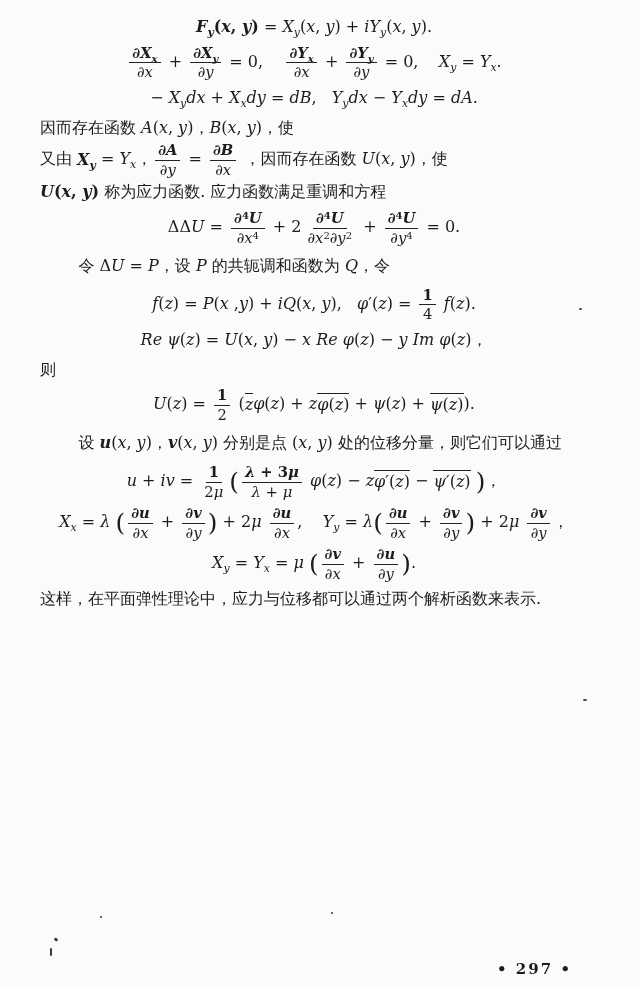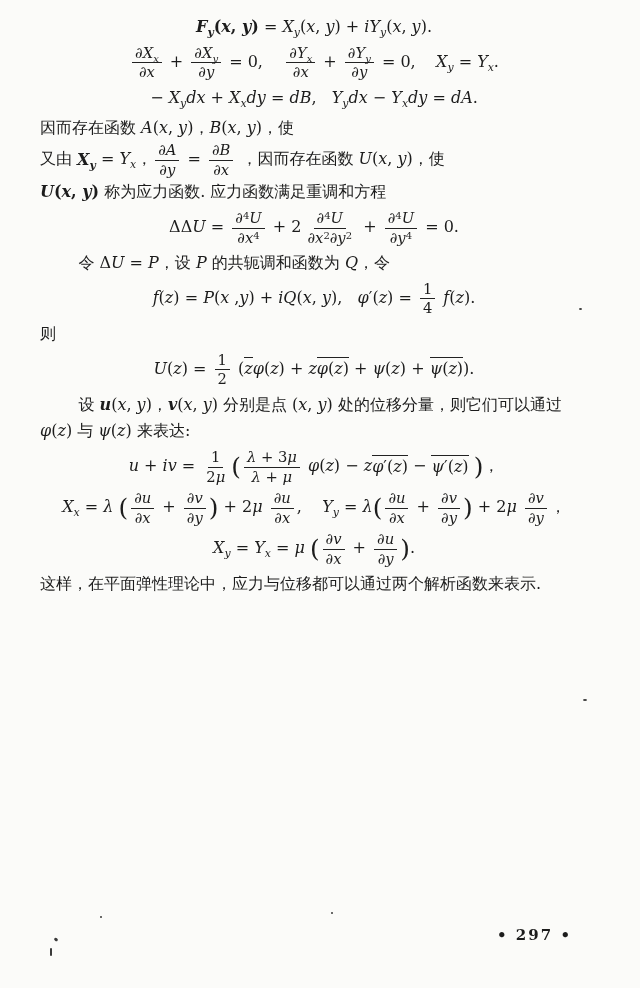--- a/index.html
+++ b/index.html
@@ -16,43 +16,43 @@
     padding:10px 52px 0 40px;
     box-sizing:border-box;
     border-radius:12px;
   }
   .line{
     white-space:pre-wrap;
     font-size:16px;
     line-height:1.55;
   }
   .para{ text-align:left; margin:2px 0; }
-  .para-indent{ text-align:left; margin:2px 0; text-indent:2.4em; }
+  .para-indent{ text-align:left; margin:8px 0; text-indent:2.4em; }
   .math{ text-align:center; margin:5px 0; }
   i{ font-style:italic; }
   b i, i b{ font-weight:bold; }
   sub{ font-size:68%; vertical-align:-0.35em; line-height:0; }
   sup{ font-size:68%; vertical-align:0.45em; line-height:0; }
   .frac{
     display:inline-flex;
     flex-direction:column;
     align-items:center;
     vertical-align:middle;
     margin:0 3px;
     font-size:0.92em;
     line-height:1.12;
     text-align:center;
   }
-  .frac .num{ display:block; padding:0 3px 1px; border-bottom:1.4px solid #222; }
+  .frac .num{ display:block; padding:0 3px 1px; border-bottom:1.4px solid #222;font-weight:bold; }
   .frac .den{ display:block; padding:1px 3px 0; }
   .ol{ border-top:1.3px solid #222; padding-top:1px; }
   .bigp{ display:inline-block; font-size:1.55em; line-height:0.9; vertical-align:-0.14em; font-weight:400; }
   .footer{
     position:absolute;
-    right:68px; bottom:44px;
+    right:68px; bottom:10px;
     font-size:15px;
     letter-spacing:2px;
     font-weight:bold;
   }
   .speck{ position:absolute; background:#3a3a3a; border-radius:50%; }
   #sp1{ left:50px; top:948px; width:2px; height:8px; border-radius:1px;}
   #sp2{ left:54px; top:938px; width:4px; height:3px; transform:rotate(40deg);}
   #sp3{ left:583px; top:699px; width:4px; height:2px;}
   #sp4{ left:579px; top:308px; width:3px; height:2px;}
   #sp5{ left:100px; top:916px; width:2px; height:2px;}
@@ -65,24 +65,24 @@
   <div id="content">
       <div class="line math"><b><i>F</i><sub><i>y</i></sub>(<i>x</i>, <i>y</i>)</b> = <i>X</i><sub><i>y</i></sub>(<i>x</i>, <i>y</i>) + <i>iY</i><sub><i>y</i></sub>(<i>x</i>, <i>y</i>).</div>
       <div class="line math"><span class="frac"><span class="num"><i>∂X</i><sub><i>x</i></sub></span><span class="den"><i>∂x</i></span></span> + <span class="frac"><span class="num"><i>∂X</i><sub><i>y</i></sub></span><span class="den"><i>∂y</i></span></span> = 0,    <span class="frac"><span class="num"><i>∂Y</i><sub><i>x</i></sub></span><span class="den"><i>∂x</i></span></span> + <span class="frac"><span class="num"><i>∂Y</i><sub><i>y</i></sub></span><span class="den"><i>∂y</i></span></span> = 0,    <i>X</i><sub><i>y</i></sub> = <i>Y</i><sub><i>x</i></sub>.</div>
       <div class="line math">− <i>X</i><sub><i>y</i></sub><i>dx</i> + <i>X</i><sub><i>x</i></sub><i>dy</i> = <i>dB</i>,   <i>Y</i><sub><i>y</i></sub><i>dx</i> − <i>Y</i><sub><i>x</i></sub><i>dy</i> = <i>dA</i>.</div>
       <div class="line para">因而存在函数 <i>A</i>(<i>x</i>, <i>y</i>)，<i>B</i>(<i>x</i>, <i>y</i>)，使</div>
       <div class="line para">又由 <b><i>X</i><sub><i>y</i></sub></b> = <i>Y</i><sub><i>x</i></sub>，<span class="frac"><span class="num"><i>∂A</i></span><span class="den"><i>∂y</i></span></span> = <span class="frac"><span class="num"><i>∂B</i></span><span class="den"><i>∂x</i></span></span> ，因而存在函数 <i>U</i>(<i>x</i>, <i>y</i>)，使</div>
       <div class="line para"><b><i>U</i>(<i>x</i>, <i>y</i>)</b> 称为应力函数. 应力函数满足重调和方程</div>
       <div class="line math">ΔΔ<i>U</i> = <span class="frac"><span class="num"><i>∂</i><sup>4</sup><i>U</i></span><span class="den"><i>∂x</i><sup>4</sup></span></span> + 2<span class="frac"><span class="num"><i>∂</i><sup>4</sup><i>U</i></span><span class="den"><i>∂x</i><sup>2</sup><i>∂y</i><sup>2</sup></span></span> + <span class="frac"><span class="num"><i>∂</i><sup>4</sup><i>U</i></span><span class="den"><i>∂y</i><sup>4</sup></span></span> = 0.</div>
       <div class="line para-indent">令 Δ<i>U</i> = <i>P</i>，设 <i>P</i> 的共轭调和函数为 <i>Q</i>，令</div>
       <div class="line math"><i>f</i>(<i>z</i>) = <i>P</i>(<i>x</i> ,<i>y</i>) + <i>iQ</i>(<i>x</i>, <i>y</i>),   <i>φ</i>′(<i>z</i>) = <span class="frac"><span class="num">1</span><span class="den">4</span></span> <i>f</i>(<i>z</i>).</div>
+      <div class="line math"><i>Re</i> <i>ψ</i>(<i>z</i>) = <i>U</i>(<i>x</i>, <i>y</i>) − <i>x</i> <i>Re</i> <i>φ</i>(<i>z</i>) − <i>y</i> <i>Im</i> <i>φ</i>(<i>z</i>)，</div>
       <div class="line para">则</div>
       <div class="line math"><i>U</i>(<i>z</i>) = <span class="frac"><span class="num">1</span><span class="den">2</span></span> (<span class="ol"><i>z</i></span><i>φ</i>(<i>z</i>) + <i>z</i><span class="ol"><i>φ</i>(<i>z</i>)</span> + <i>ψ</i>(<i>z</i>) + <span class="ol"><i>ψ</i>(<i>z</i>)</span>).</div>
       <div class="line para-indent">设 <b><i>u</i></b>(<i>x</i>, <i>y</i>)，<b><i>v</i></b>(<i>x</i>, <i>y</i>) 分别是点 (<i>x</i>, <i>y</i>) 处的位移分量，则它们可以通过</div>
-      <div class="line para"><i>φ</i>(<i>z</i>) 与 <i>ψ</i>(<i>z</i>) 来表达:</div>
       <div class="line math"><i>u</i> + <i>iv</i> = <span class="frac"><span class="num">1</span><span class="den">2<i>μ</i></span></span><span class="bigp">(</span><span class="frac"><span class="num"><i>λ</i> + 3<i>μ</i></span><span class="den"><i>λ</i> + <i>μ</i></span></span> <i>φ</i>(<i>z</i>) − <i>z</i><span class="ol"><i>φ</i>′(<i>z</i>)</span> − <span class="ol"><i>ψ</i>′(<i>z</i>)</span> <span class="bigp">)</span>，</div>
       <div class="line math"><i>X</i><sub><i>x</i></sub> = <i>λ</i> <span class="bigp">(</span><span class="frac"><span class="num"><i>∂u</i></span><span class="den"><i>∂x</i></span></span> + <span class="frac"><span class="num"><i>∂v</i></span><span class="den"><i>∂y</i></span></span><span class="bigp">)</span> + 2<i>μ</i> <span class="frac"><span class="num"><i>∂u</i></span><span class="den"><i>∂x</i></span></span>,    <i>Y</i><sub><i>y</i></sub> = <i>λ</i><span class="bigp">(</span><span class="frac"><span class="num"><i>∂u</i></span><span class="den"><i>∂x</i></span></span> + <span class="frac"><span class="num"><i>∂v</i></span><span class="den"><i>∂y</i></span></span><span class="bigp">)</span> + 2<i>μ</i> <span class="frac"><span class="num"><i>∂v</i></span><span class="den"><i>∂y</i></span></span>，</div>
       <div class="line math"><i>X</i><sub><i>y</i></sub> = <i>Y</i><sub><i>x</i></sub> = <i>μ</i> <span class="bigp">(</span><span class="frac"><span class="num"><i>∂v</i></span><span class="den"><i>∂x</i></span></span> + <span class="frac"><span class="num"><i>∂u</i></span><span class="den"><i>∂y</i></span></span><span class="bigp">)</span>.</div>
       <div class="line para">这样，在平面弹性理论中，应力与位移都可以通过两个解析函数来表示.</div>
     </div>
   <div class="footer">• 297 •</div>
   <div class="speck" id="sp1"></div>
   <div class="speck" id="sp2"></div>
   <div class="speck" id="sp3"></div>
   <div class="speck" id="sp4"></div>

